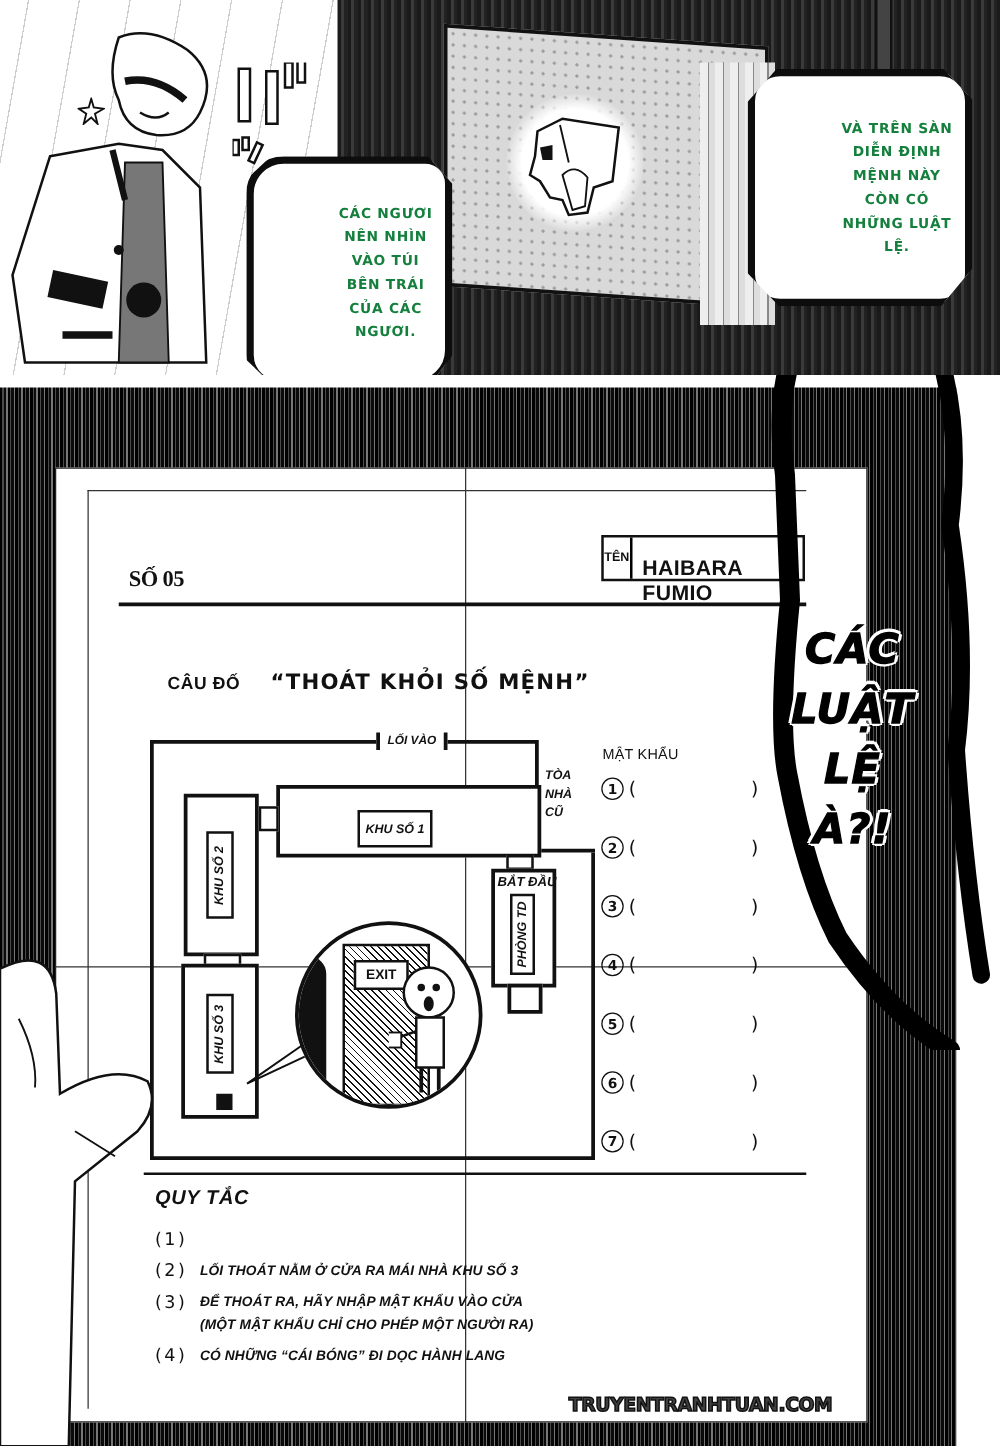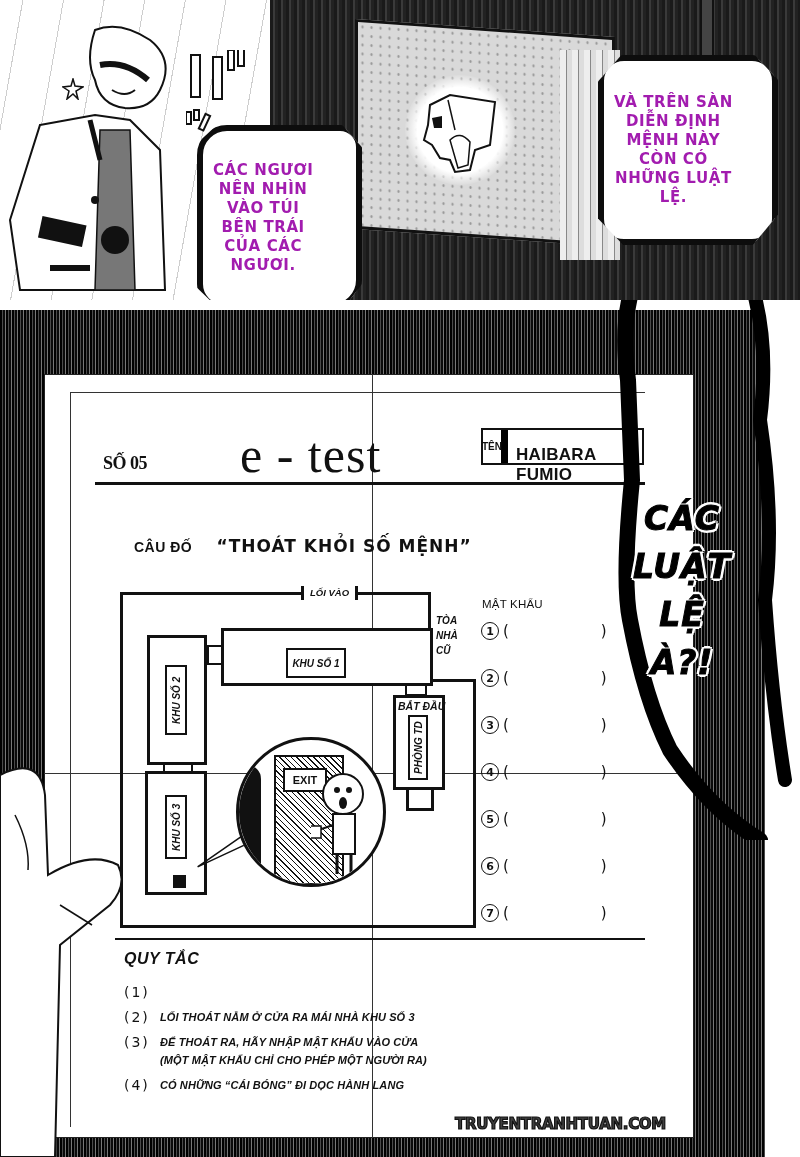--- a/index.html
+++ b/index.html
@@ -20,41 +20,41 @@
   .skull { position: absolute; left: 420px; top: 90px; width: 80px; height: 85px; }
   .curtain { position: absolute; left: 560px; top: 50px; width: 60px; height: 210px;
     background: repeating-linear-gradient(90deg, #eee 0 6px, #888 6px 7px, #ddd 7px 12px); }
   .pipe { position: absolute; left: 700px; top: 0; width: 14px; height: 120px; background: #444; border-left: 2px solid #111; border-right: 2px solid #111; }
 
   .character { position: absolute; left: 0; top: 20px; width: 200px; height: 280px; }
 
   .impact-marks { position: absolute; left: 186px; top: 50px; }
 
   .bubble { position: absolute; background: #fff; border: 6px solid #0d0d0d;
-    display: flex; align-items: center; justify-content: flex-start; text-align: center;
-    font-family: "DejaVu Sans", sans-serif; font-weight: bold; font-size: 15px; line-height: 19px; letter-spacing: .6px; color: #a21caf; }
+    display: flex; align-items: center; justify-content: flex-end; text-align: center;
+    font-family: "DejaVu Sans", sans-serif; font-weight: bold; font-size: 11px; line-height: 19px; letter-spacing: .6px; color: #15803d; }
   .bubble-1 { left: 197px; top: 125px; width: 165px; height: 185px; border-radius: 30px 22px 30px 26px;
     clip-path: polygon(12% 0, 88% 0, 100% 12%, 100% 86%, 88% 100%, 14% 100%, 0 88%, 0 10%); }
   .bubble-2 { left: 598px; top: 55px; width: 180px; height: 190px; border-radius: 26px;
     clip-path: polygon(13% 0, 87% 0, 100% 13%, 100% 84%, 86% 100%, 14% 100%, 0 86%, 0 14%); }
   .bubble-text { white-space: pre-line; padding: 0 10px; }
 
   
   .panel-bottom { position: absolute; left: 0; top: 300px; width: 800px; height: 857px; background: #fff; overflow: hidden; }
   .board { position: absolute; left: 0; top: 10px; width: 765px; height: 847px;
     background: repeating-linear-gradient(90deg, #000 0 2px, #4a4a4a 2px 3px, #0a0a0a 3px 5px, #777 5px 6px); }
   .paper { position: absolute; left: 44px; top: 74px; width: 650px; height: 764px; background: #fff; border: 1px solid #222; }
   .fold-v { position: absolute; left: 372px; top: 74px; width: 1px; height: 764px; background: #333; }
   .fold-h { position: absolute; left: 44px; top: 473px; width: 650px; height: 1px; background: #333; }
   .paper-inner { position: absolute; left: 70px; top: 92px; width: 575px; height: 735px; border-left: 1px solid #333; border-top: 1px solid #333; }
 
   .test-no { position: absolute; left: 103px; top: 153px; font-family: "Liberation Serif", serif; font-weight: bold; font-size: 18px; letter-spacing: -0.5px; }
   .test-title { position: absolute; left: 240px; top: 128px; font-family: "Liberation Serif", serif; font-size: 50px; letter-spacing: 1px; line-height: 54px; }
   .name-box { position: absolute; left: 481px; top: 128px; width: 163px; height: 37px; border: 2px solid #111; display: flex; align-items: center; }
-  .name-label { width: 25px; height: 100%; border-right: 7px solid #000000; display: flex; align-items: center; justify-content: center; font-family: "Liberation Sans", sans-serif; font-weight: bold; font-size: 10px; }
+  .name-label { width: 25px; height: 100%; border-right: 2px solid #000000; display: flex; align-items: center; justify-content: center; font-family: "Liberation Sans", sans-serif; font-weight: bold; font-size: 10px; }
   .name-value { padding-left: 8px; font-family: "Liberation Sans", sans-serif; font-weight: bold; font-size: 17px; letter-spacing: .3px; margin-top: 36px; }
   .header-rule { position: absolute; left: 95px; top: 182px; width: 550px; height: 3px; background: #111; }
 
   .puzzle { position: absolute; left: 134px; top: 235px; font-size: 18px; letter-spacing: .5px; }
   .puzzle-label { font-family: "Liberation Sans", sans-serif; font-weight: bold; font-size: 14px; margin-right: 18px; }
   .puzzle-title { font-family: "DejaVu Sans", sans-serif; font-weight: bold; font-size: 17px; letter-spacing: 1px; }
 
   
   .map { position: absolute; left: 120px; top: 292px; width: 356px; height: 336px; border: 3px solid #111; }
   .map-entrance { position: absolute; left: 178px; top: -9px; background: #fff; padding: 0 6px; border-left: 3px solid #111; border-right: 3px solid #111;
@@ -163,21 +163,20 @@
 
 <div class="panel-bottom">
   <div class="board"></div>
 
   <div class="paper"></div>
   <div class="paper-inner"></div>
   <div class="fold-v"></div>
   <div class="fold-h"></div>
 
   <div class="test-no">SỐ 05</div>
-  <div class="test-title">e - test</div>
   <div class="name-box">
     <div class="name-label">TÊN</div>
     <div class="name-value">HAIBARA FUMIO</div>
   </div>
   <div class="header-rule"></div>
 
   <div class="puzzle">
     <span class="puzzle-label">CÂU ĐỐ</span>
     <span class="puzzle-title">“THOÁT KHỎI SỐ MỆNH”</span>
   </div>

